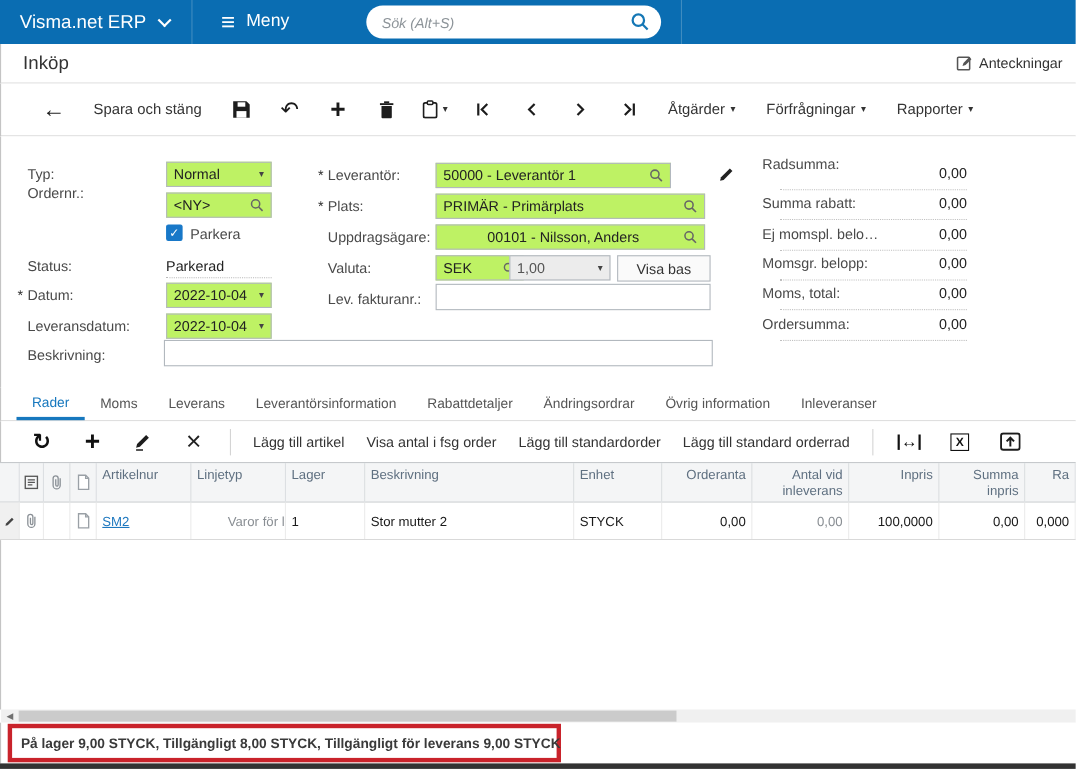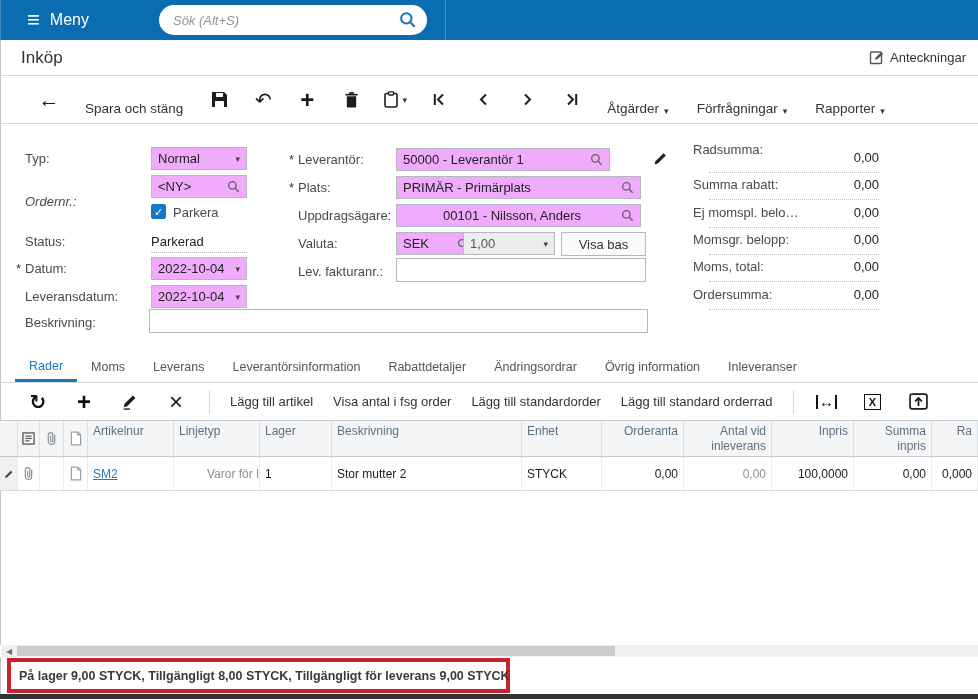--- a/index.html
+++ b/index.html
@@ -22,32 +22,32 @@
 
   
   .pagehead { position:absolute; left:0; top:40px; width:978px; height:36px; background:#fff; border-bottom:1px solid #d9d9d9; border-left:1px solid #c4c4c4; }
   .page-title { position:absolute; left:20px; top:8px; font-size:17px; color:#333; }
   .notes { position:absolute; right:12px; top:9px; display:flex; align-items:center; gap:5px; cursor:pointer; font-size:13px; color:#333; }
 
   
   .toolbar { position:absolute; left:0; top:76px; width:978px; height:48px; background:#fff; border-bottom:1px solid #d9d9d9; border-left:1px solid #c4c4c4; display:flex; align-items:center; padding-left:26px; }
   .tb { display:flex; align-items:center; justify-content:center; cursor:pointer; color:#1a1a1a; background:none; border:none; font-family:inherit; }
   .tb-icon { width:44px; height:32px; }
-  .tb-text { font-size:13.5px; color:#333; padding:0 14px; height:32px; gap:6px;align-items:flex-end; }
+  .tb-text { font-size:13.5px; color:#333; padding:0 14px; height:32px; gap:6px; }
   .glyph-back { font-size:21px; font-weight:bold; }
   .glyph-undo { font-size:20px; }
   .glyph-plus { font-size:24px; font-weight:bold; }
   .car { font-size:9px; color:#333; }
   .tb-drop { gap:5px; }
 
   
   .formarea { position:absolute; left:0; top:124px; width:978px; height:228px; background:#fff; border-left:1px solid #c4c4c4; }
   .flabel { position:absolute; font-size:13px; color:#4a4a4a; white-space:nowrap; }
   .req { position:absolute; font-size:13px; color:#333; }
-  .field { position:absolute; height:23px; border:1px solid #b2b8be; background:#f0abfc; font-size:13px; color:#222; display:flex; align-items:center; padding:0 6px; cursor:pointer; }
+  .field { position:absolute; height:23px; border:1px solid #b2b8be; background:#bef264; font-size:13px; color:#222; display:flex; align-items:center; padding:0 6px; cursor:pointer; }
   .field .grow { flex:1; white-space:nowrap; overflow:hidden; }
   .fcaret { font-size:9px; color:#444; margin-left:4px; }
   .statusval { position:absolute; font-size:13px; color:#222; }
   .dotted { position:absolute; border-bottom:1px dotted #b9b9b9; }
   .cb { position:absolute; width:15px; height:15px; background:#1878c8; border:1px solid #1878c8; border-radius:2px; color:#fff; font-size:11px; line-height:14px; text-align:center; cursor:pointer; }
   .cb-label { position:absolute; font-size:13px; color:#4a4a4a; cursor:pointer; }
   input.txt { position:absolute; height:24px; border:1px solid #b2b8be; font-size:13px; padding:0 6px; font-family:inherit; color:#222; }
   .btn { position:absolute; height:24px; border:1px solid #b2b8be; background:#fafafa; font-size:13px; color:#333; display:flex; align-items:center; justify-content:center; cursor:pointer; }
   .field.disabled { background:#ececec; color:#555; }
   .totrow-label { position:absolute; font-size:13px; color:#4a4a4a; }
@@ -94,20 +94,24 @@
   .redbox { position:absolute; left:6px; top:1px; width:503px; height:35px; border:4px solid #c9232b; display:flex; align-items:center; }
   .status-text { font-size:12.5px; font-weight:bold; color:#3a3a3a; padding-left:8px; white-space:nowrap; }
   .bottombar { position:absolute; left:0; top:694px; width:978px; height:5px; background:#333; }
 
   svg { display:block; }
 </style>
 </head>
 <body>
 
 <header class="topbar">
+  <div class="brand">
+    <span class="brand-label">Visma.net ERP</span>
+    <span class="chev"></span>
+  </div>
   <div class="tsep"></div>
   <div class="menu-btn">
     <span class="burger">≡</span>
     <span class="menu-label">Meny</span>
   </div>
   <div class="searchpill">
     <input placeholder="Sök (Alt+S)" style="">
     <span>
       <svg width="18" height="18" viewBox="0 0 16 16">
           <circle cx="6.5" cy="6.5" r="4.6" stroke="#1577b5" stroke-width="1.8" fill="none"></circle>
@@ -216,21 +220,21 @@
 </div>
 
 <div class="formarea">
 
   <span class="flabel" style="left:24px; top:27px;">Typ:</span>
   <div class="field" style="left:150px; top:23px; width:96px;">
     <span class="grow">Normal</span>
       <span class="fcaret">▾</span>
   </div>
 
-  <span class="flabel" style="left:24px; top:70px;font-style:italic;">Ordernr.:</span>
+  <span class="flabel" style="left:24px; top:44px;">Ordernr.:</span>
   <div class="field" style="left:150px; top:51px; width:96px;">
     <span class="grow">&lt;NY&gt;</span>
     <span>
         <svg width="13" height="13" viewBox="0 0 14 14">
           <circle cx="5.8" cy="5.8" r="4" stroke="#666" stroke-width="1.5" fill="none"></circle>
           <line x1="8.8" y1="8.8" x2="12.6" y2="12.6" stroke="#666" stroke-width="1.6"></line>
         </svg>
       </span>
   </div>
 

